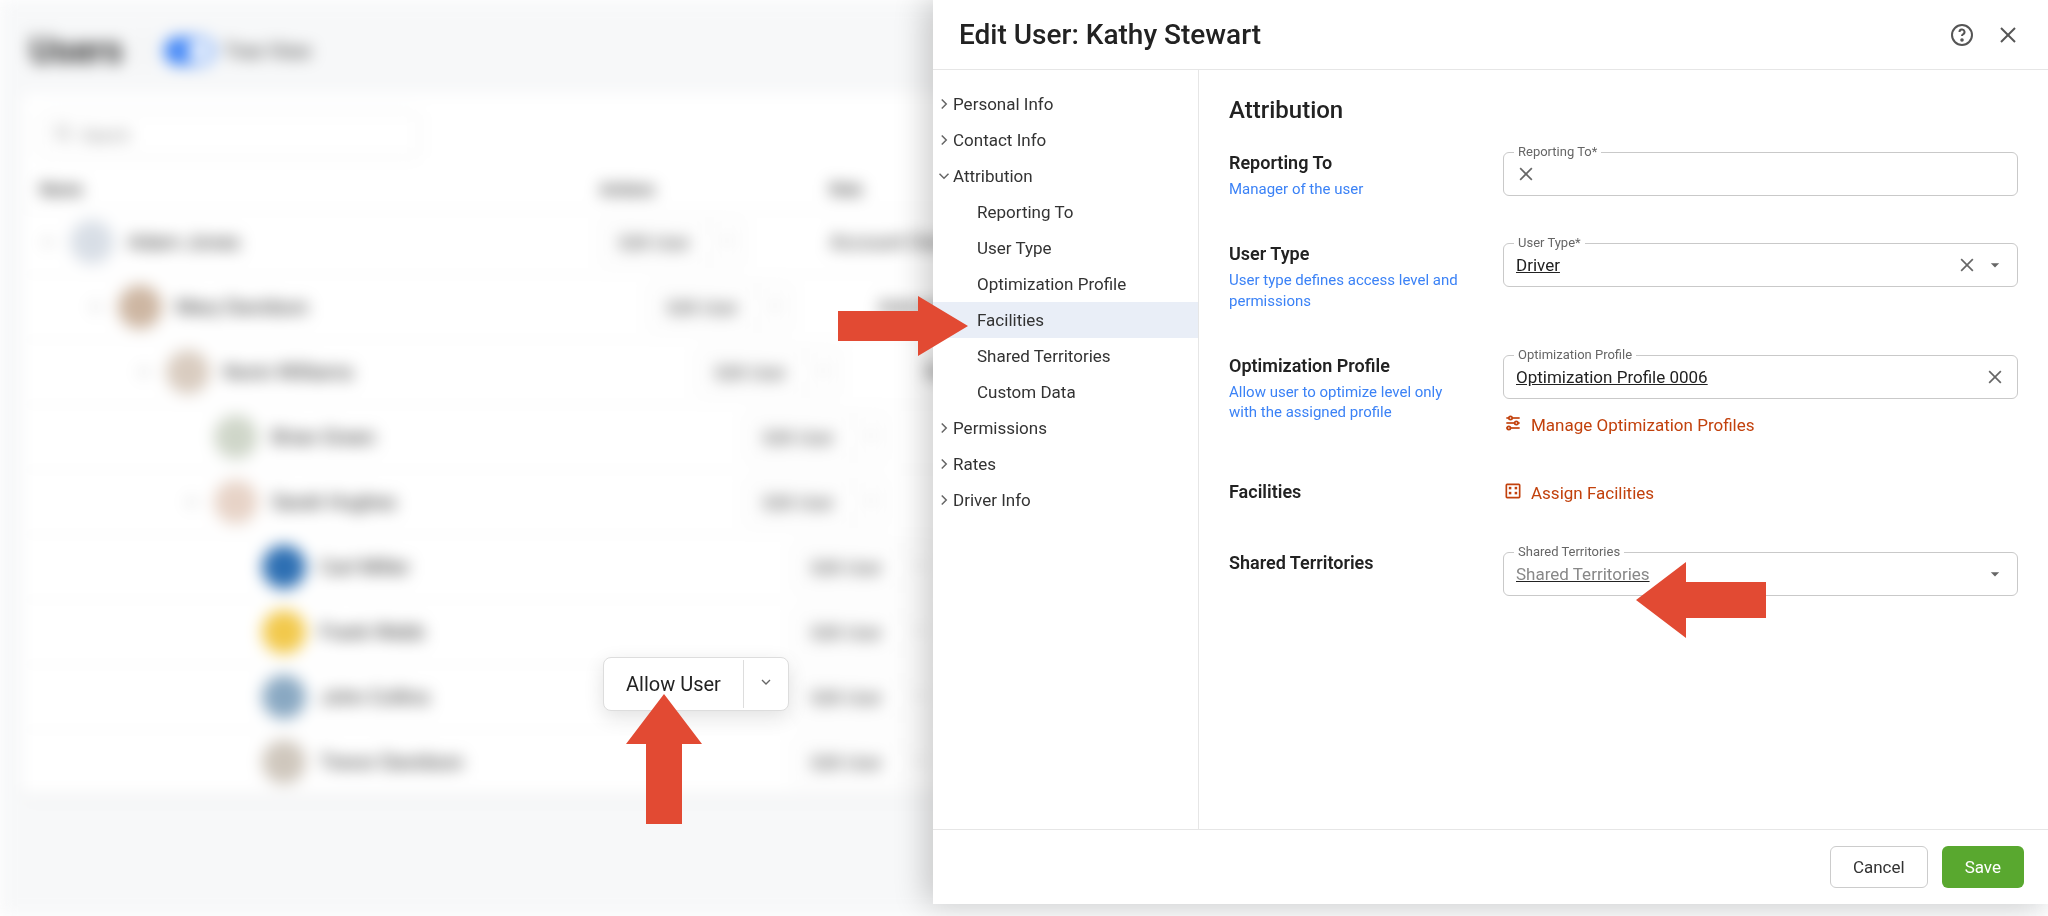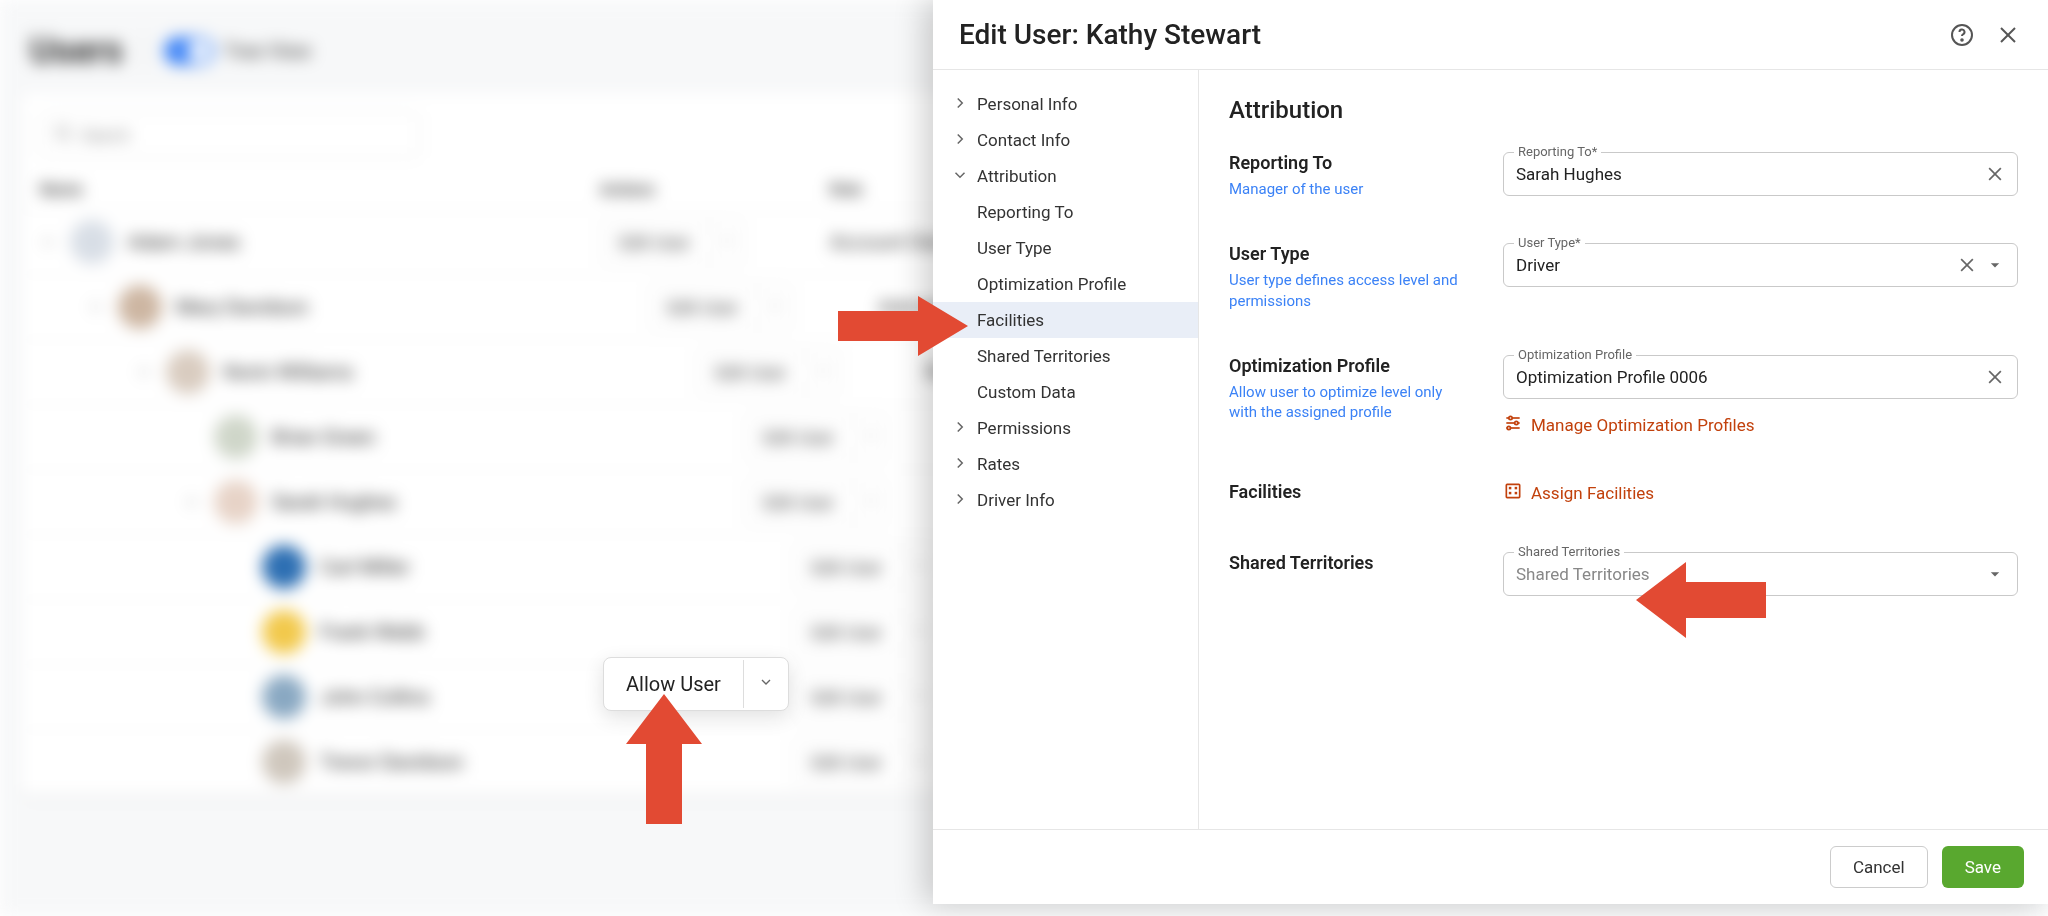--- a/index.html
+++ b/index.html
@@ -51,34 +51,34 @@
   
   .panel { position:absolute; right:0; top:0; bottom:12px; width:1115px; background:#fff; box-shadow: -8px 0 30px rgba(0,0,0,0.20); display:flex; flex-direction:column; }
   .panel-header { display:flex; align-items:center; justify-content:space-between; padding: 18px 26px 18px 26px; border-bottom:1px solid #e6e6e6; }
   .panel-title { font-size:28px; font-weight:500; color:#222; }
   .panel-header-icons { display:flex; align-items:center; gap:18px; }
   .icon-btn { width:28px; height:28px; color:#555; display:flex; align-items:center; justify-content:center; cursor:pointer; }
   .icon-btn svg { width:24px; height:24px; }
 
   .panel-body { flex:1; display:flex; overflow:hidden; }
   .side-nav { width:266px; border-right:1px solid #e6e6e6; padding: 16px 0; }
-  .nav-item { display:flex; gap:8px; padding:8px 18px; font-size:17px; color:#333; cursor:pointer; }
+  .nav-item { display:flex; align-items:center; padding:8px 2px; font-size:17px; color:#333; cursor:pointer; }
   .nav-item .chev { width:18px; height:18px; color:#666; display:inline-flex; }
   .nav-item .chev svg { width:100%; height:100%; }
   .nav-sub { padding:8px 18px 8px 44px; font-size:17px; color:#333; cursor:pointer; }
   .nav-sub.selected { background:#e9eef7; }
 
   .form-area { flex:1; padding: 26px 30px; overflow:auto; }
   .section-title { font-size:24px; font-weight:500; margin-bottom: 28px; }
   .field-row { display:flex; gap:34px; margin-bottom: 44px; align-items:flex-start; }
   .field-desc { width:240px; }
   .field-desc .fd-title { font-size:18px; font-weight:600; color:#222; margin-bottom:6px; }
   .field-desc .fd-sub { font-size:15px; color:#3b82f6; line-height:1.35; }
   .field-ctl { flex:1; }
-  .tfield { position:relative; border:1px solid #c9c9c9; border-radius:6px; height:44px; display:flex; align-items:center; padding:0 12px; background:#fff; }
+  .tfield { position:relative; border:1px solid #c9c9c9; border-radius:6px; height:44px; display:flex; align-items:center; padding:0 12px; background:#fff;text-decoration:underline; }
   .tfield .floating { position:absolute; top:-9px; left:10px; background:#fff; padding:0 4px; font-size:13px; color:#666; }
   .tfield .val { font-size:17px; color:#222; flex:1; }
   .tfield .placeholder { color:#888; }
   .tfield .end-icons { display:flex; gap:8px; align-items:center; color:#666; }
   .tfield .end-icons .ico { width:20px; height:20px; display:flex; align-items:center; justify-content:center; }
   .link-action { display:flex; align-items:center; gap:8px; color:#c2410c; font-size:17px; margin-top:14px; cursor:pointer; }
   .link-action svg { width:20px; height:20px; }
 
   .panel-footer { border-top:1px solid #e6e6e6; padding: 16px 24px; display:flex; justify-content:flex-end; gap:14px; }
   .btn { padding: 10px 22px; border-radius:6px; font-size:17px; cursor:pointer; border:1px solid transparent; }
@@ -366,21 +366,20 @@
         <div class="section-title">Attribution</div>
 
         <div class="field-row">
           <div class="field-desc">
             <div class="fd-title">Reporting To</div>
             <div class="fd-sub">Manager of the user</div>
           </div>
           <div class="field-ctl">
             <div class="tfield">
               <span class="floating">Reporting To*</span>
-              <span class="val">Sarah Hughes</span>
               <span class="end-icons">
                 <span class="ico">
                     <svg viewBox="0 0 24 24" fill="none" stroke="currentColor" stroke-width="2">
                       <line x1="5" y1="5" x2="19" y2="19"></line>
                       <line x1="19" y1="5" x2="5" y2="19"></line>
                     </svg>
                   </span>
               </span>
             </div>
           </div>

